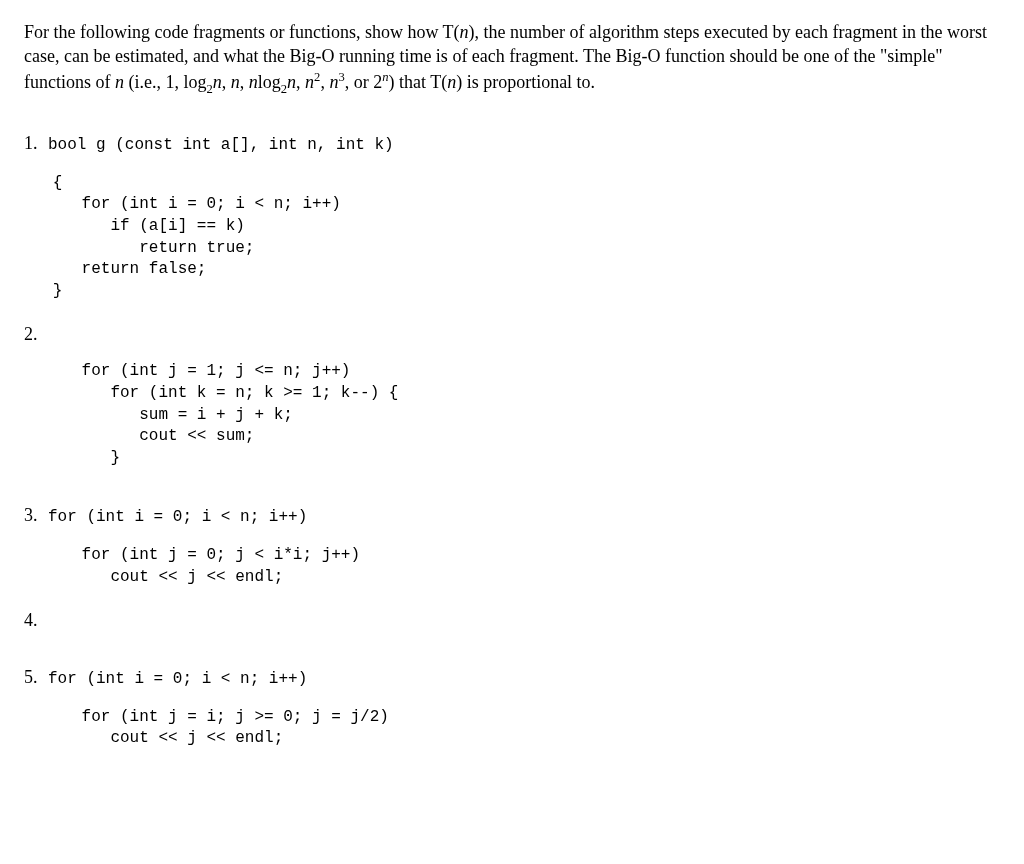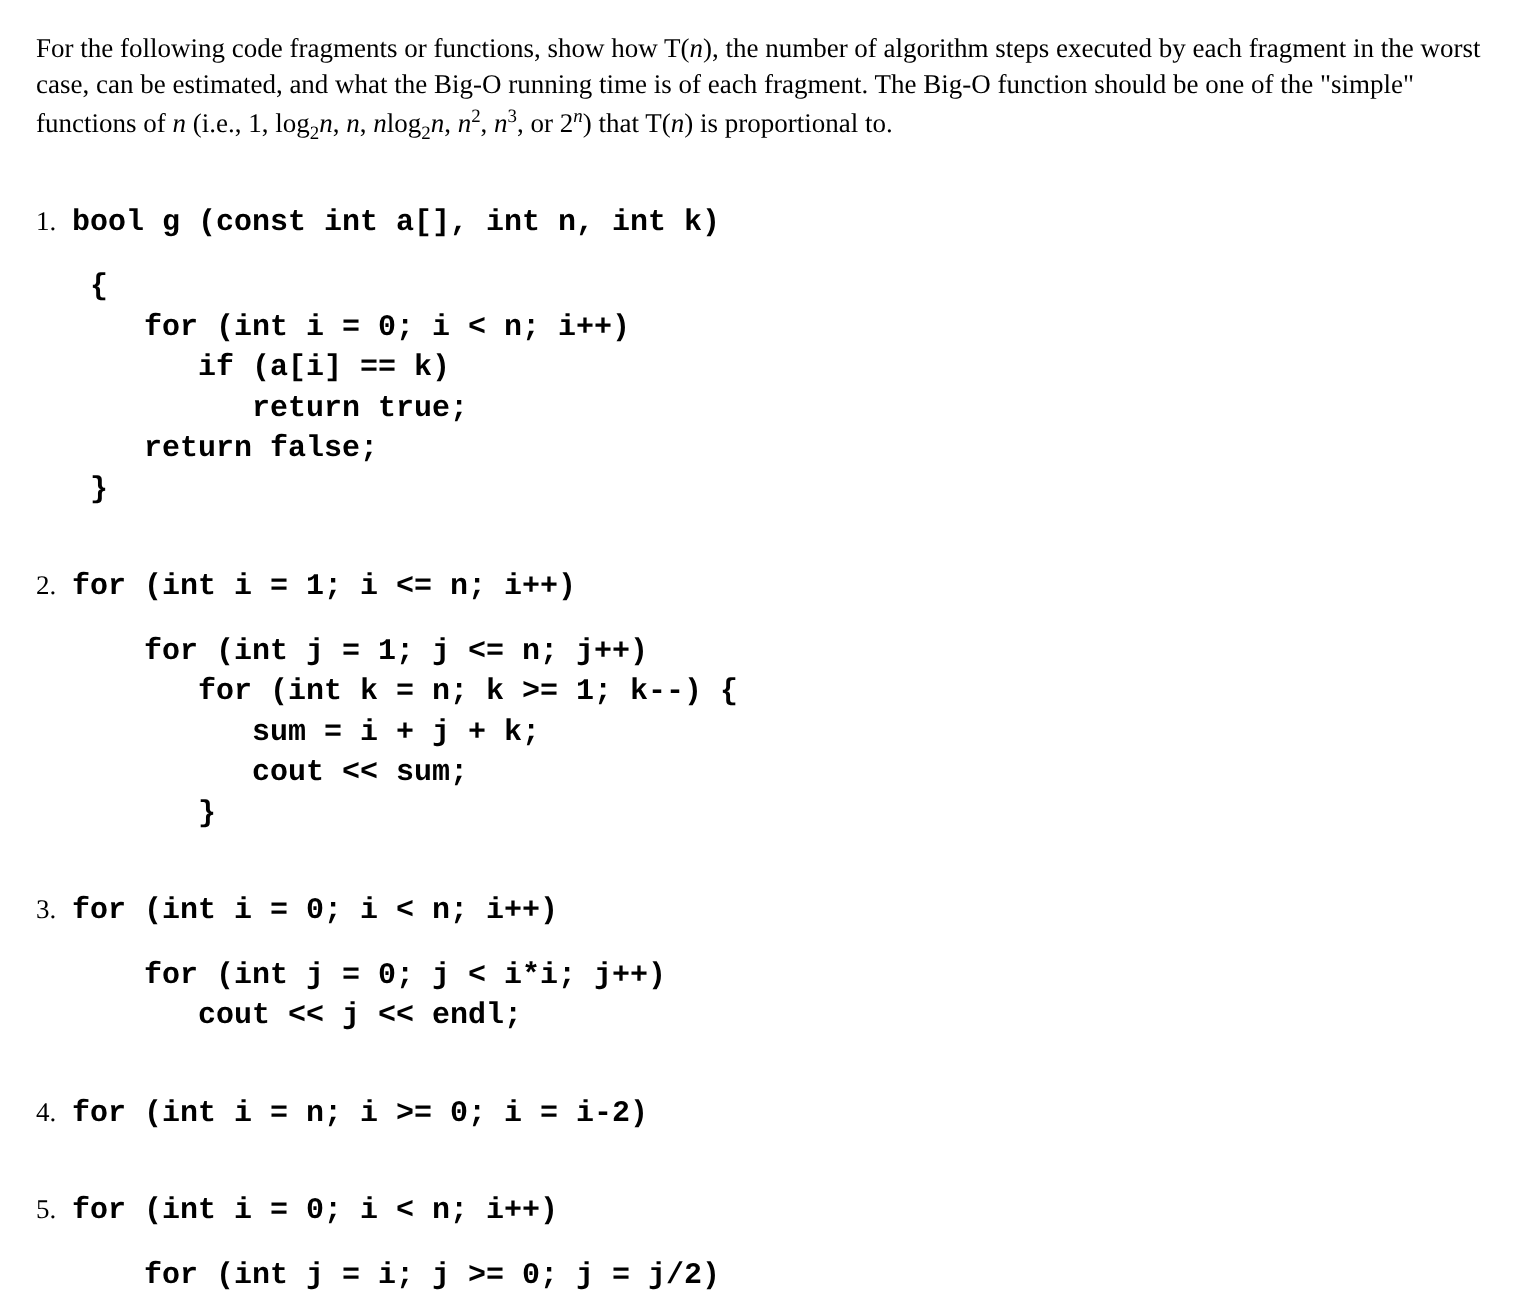--- a/index.html
+++ b/index.html
@@ -11,24 +11,24 @@
     padding: 20px 24px;
     width: 1024px;
     box-sizing: border-box;
   }
   .intro {
     line-height: 1.35;
     margin-bottom: 22px;
   }
   .mono {
     font-family: "Courier New", Courier, monospace;
-    font-weight: bold;
+    font-weight: normal;
     white-space: pre;
     line-height: 1.35;
-    font-size: 20px;
+    font-size: 16px;
     margin-top: 16px;
   }
   .item {
     margin-bottom: 22px;
   }
   .item-head {
     display: flex;
     align-items: baseline;
   }
   .num {
@@ -56,42 +56,40 @@
       for (int i = 0; i &lt; n; i++)
          if (a[i] == k)
             return true;
       return false;
    }</div>
 </div>
 
 <div class="item">
   <div class="item-head">
     <span class="num">2.</span>
-    <span class="mono">for (int i = 1; i &lt;= n; i++)</span>
   </div>
   <div class="mono">      for (int j = 1; j &lt;= n; j++)
          for (int k = n; k &gt;= 1; k--) {
             sum = i + j + k;
             cout &lt;&lt; sum;
          }</div>
 </div>
 
 <div class="item">
   <div class="item-head">
     <span class="num">3.</span>
     <span class="mono">for (int i = 0; i &lt; n; i++)</span>
   </div>
   <div class="mono">      for (int j = 0; j &lt; i*i; j++)
          cout &lt;&lt; j &lt;&lt; endl;</div>
 </div>
 
 <div class="item">
   <div class="item-head">
     <span class="num">4.</span>
-    <span class="mono">for (int i = n; i &gt;= 0; i = i-2)</span>
   </div>
 </div>
 
 <div class="item">
   <div class="item-head">
     <span class="num">5.</span>
     <span class="mono">for (int i = 0; i &lt; n; i++)</span>
   </div>
   <div class="mono">      for (int j = i; j &gt;= 0; j = j/2)
          cout &lt;&lt; j &lt;&lt; endl;</div>

